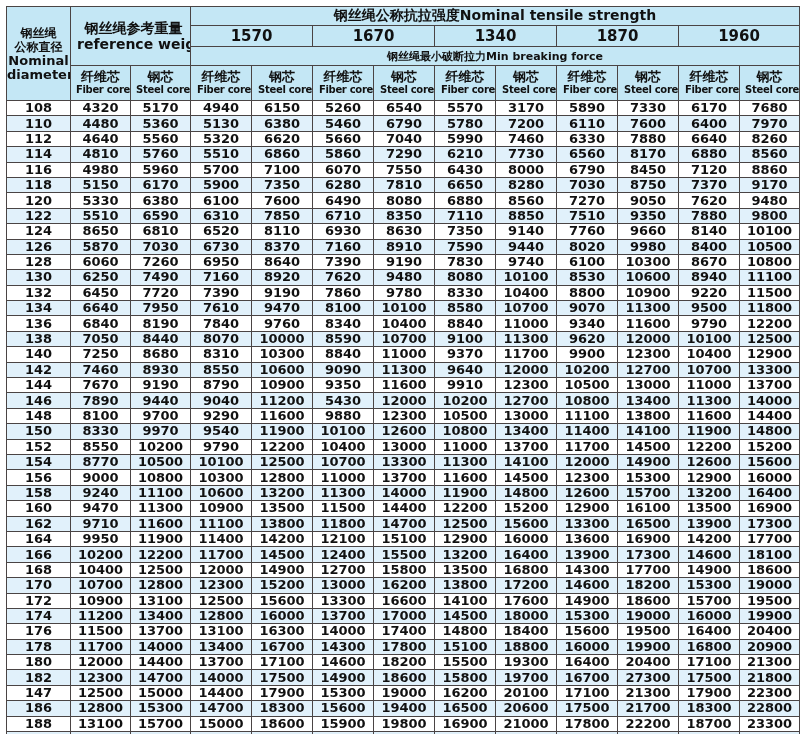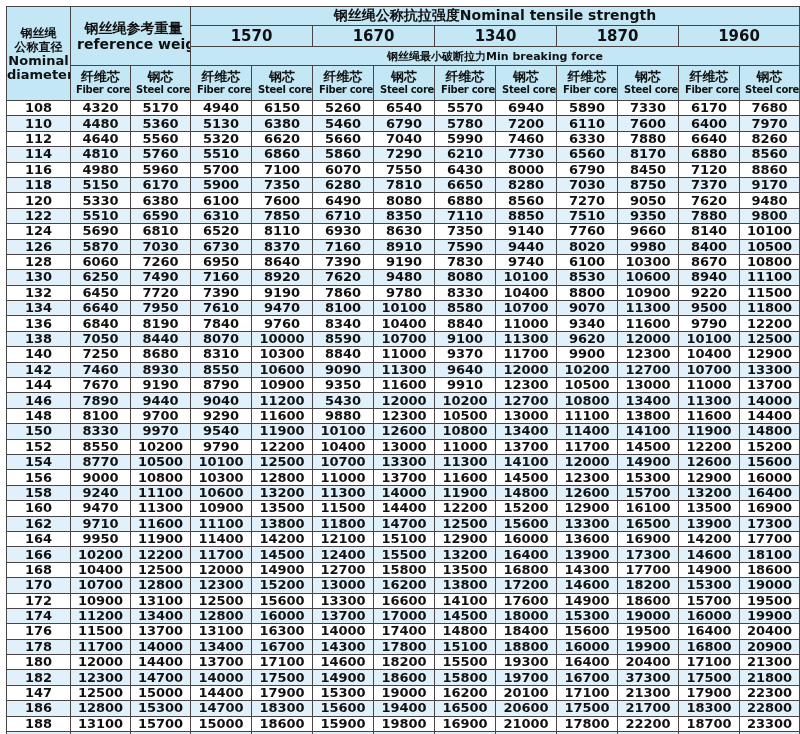--- a/index.html
+++ b/index.html
@@ -136,21 +136,21 @@
   <tbody id="body-rows">
         <tr>
           <td class="diam">108</td>
           <td>4320</td>
           <td>5170</td>
           <td>4940</td>
           <td>6150</td>
           <td>5260</td>
           <td>6540</td>
           <td>5570</td>
-          <td>6940</td>
+          <td>3170</td>
           <td>5890</td>
           <td>7330</td>
           <td>6170</td>
           <td>7680</td>
         </tr>
         <tr class="alt">
           <td class="diam">110</td>
           <td>4480</td>
           <td>5360</td>
           <td>5130</td>
@@ -249,21 +249,21 @@
           <td>8350</td>
           <td>7110</td>
           <td>8850</td>
           <td>7510</td>
           <td>9350</td>
           <td>7880</td>
           <td>9800</td>
         </tr>
         <tr>
           <td class="diam">124</td>
-          <td>5690</td>
+          <td>8650</td>
           <td>6810</td>
           <td>6520</td>
           <td>8110</td>
           <td>6930</td>
           <td>8630</td>
           <td>7350</td>
           <td>9140</td>
           <td>7760</td>
           <td>9660</td>
           <td>8140</td>
@@ -693,21 +693,21 @@
           <td class="diam">182</td>
           <td>12300</td>
           <td>14700</td>
           <td>14000</td>
           <td>17500</td>
           <td>14900</td>
           <td>18600</td>
           <td>15800</td>
           <td>19700</td>
           <td>16700</td>
-          <td>37300</td>
+          <td>27300</td>
           <td>17500</td>
           <td>21800</td>
         </tr>
         <tr>
           <td class="diam">147</td>
           <td>12500</td>
           <td>15000</td>
           <td>14400</td>
           <td>17900</td>
           <td>15300</td>

